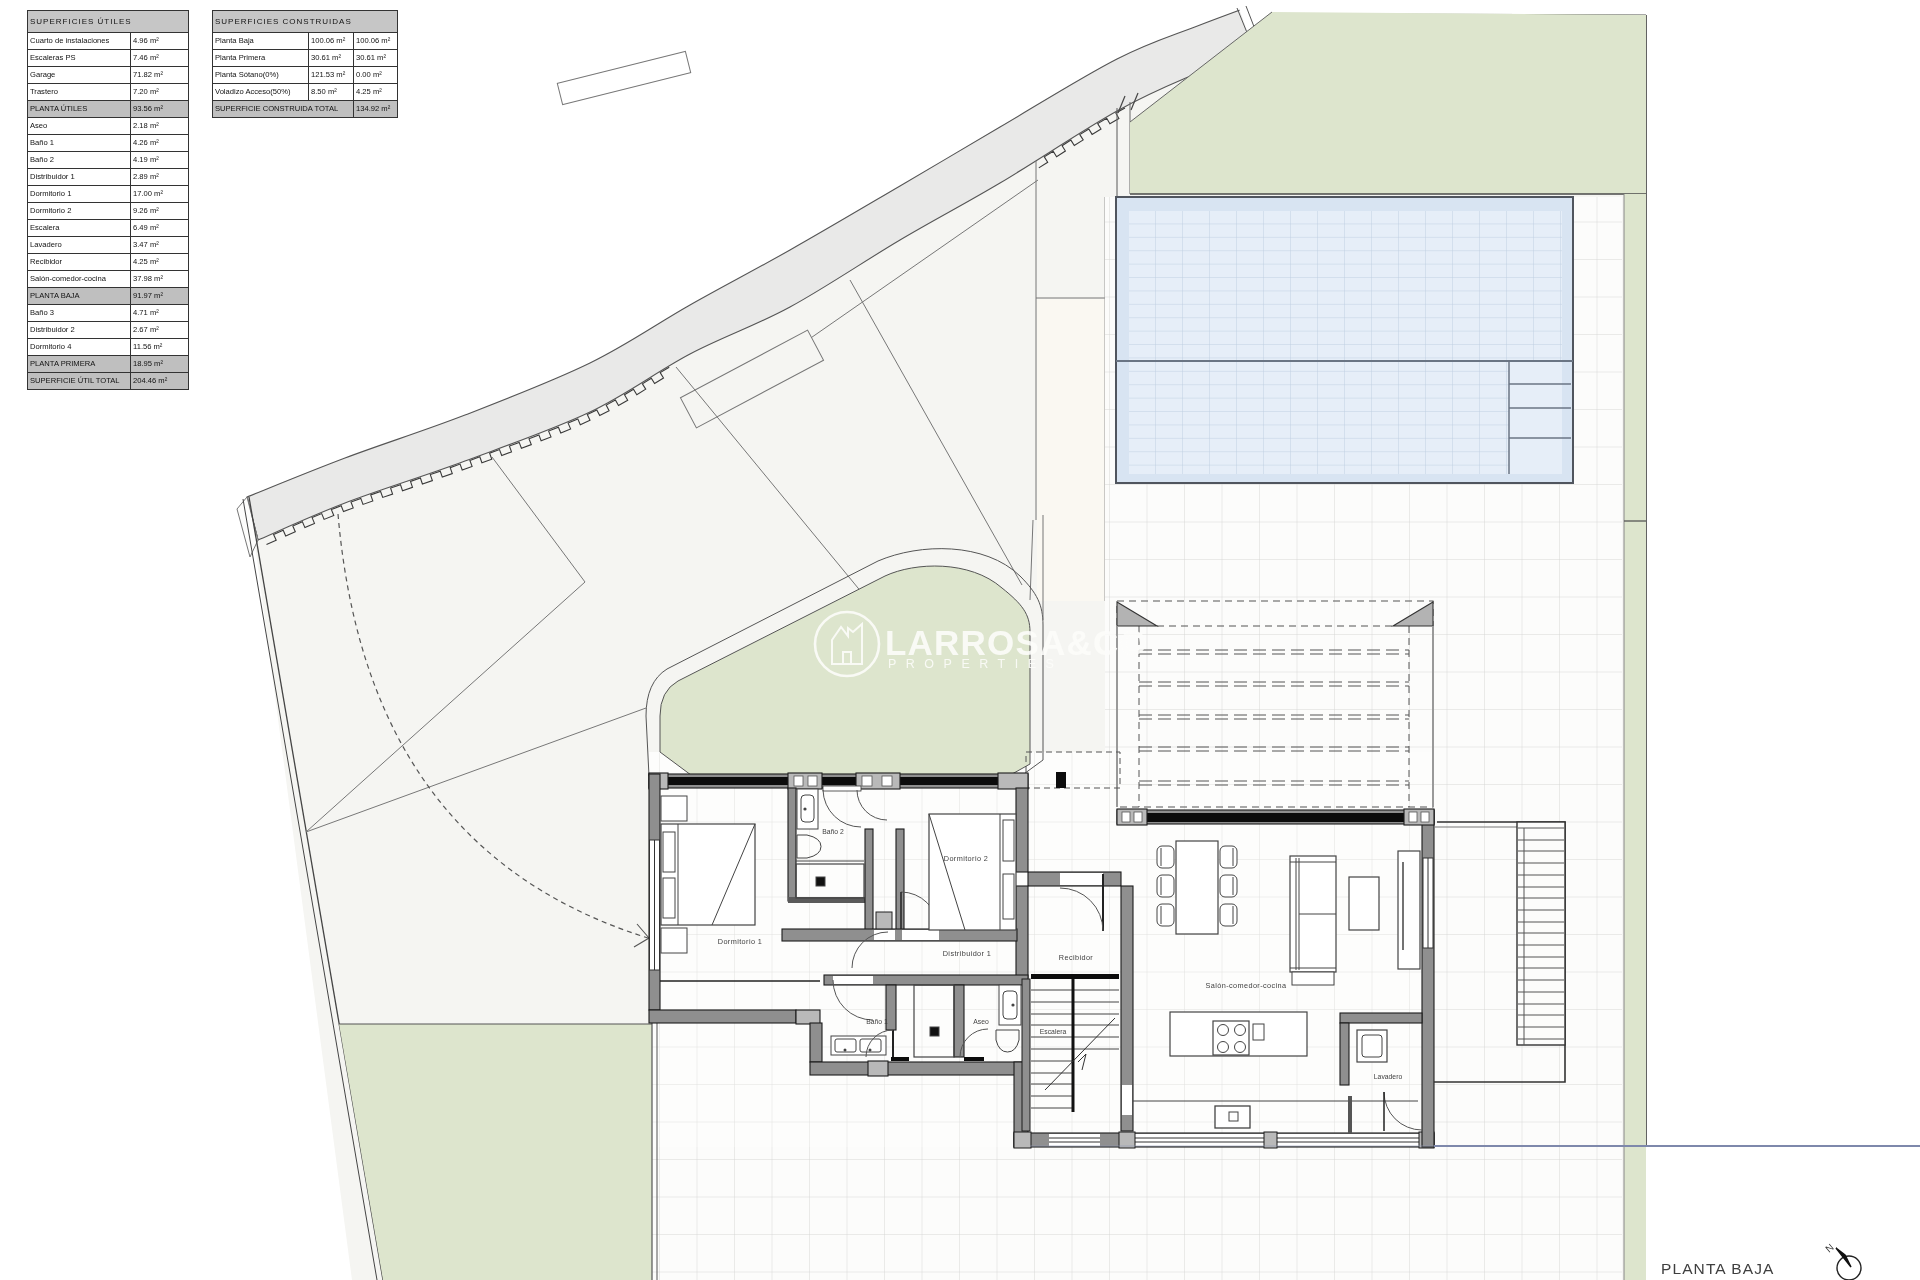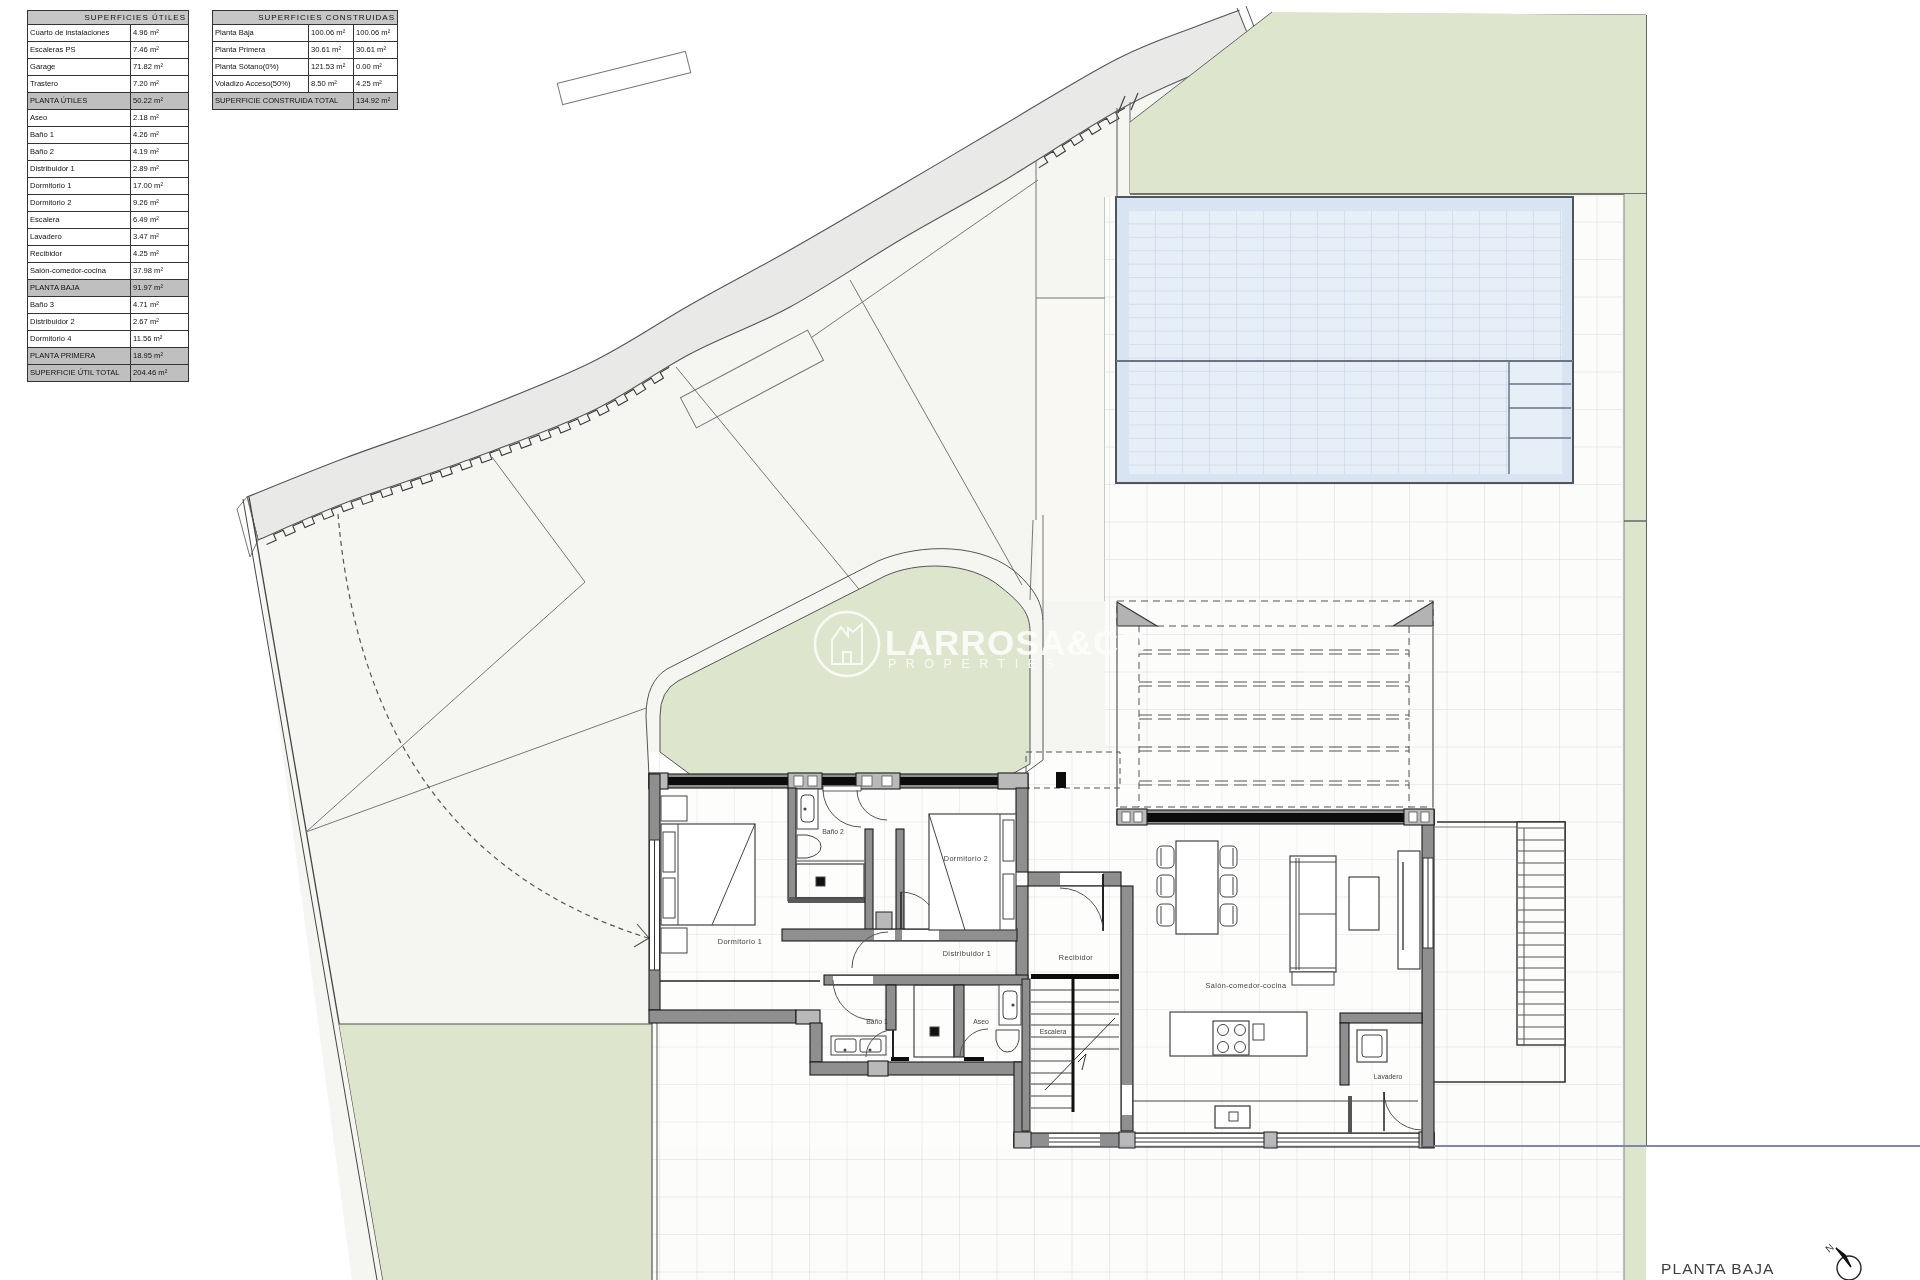--- a/index.html
+++ b/index.html
@@ -1,19 +1,19 @@
 <!DOCTYPE html>
 <html><head><meta charset="utf-8">
 <style>
 html,body{margin:0;padding:0;width:1920px;height:1280px;background:#ffffff;overflow:hidden}
 *{box-sizing:border-box}
 body{font-family:"Liberation Sans",sans-serif}
 .tbl{position:absolute;border-collapse:collapse;font-size:7.6px;color:#111;line-height:1}
 .tbl td{border:1px solid #333;padding:0 2px;height:17px;white-space:nowrap;background:#fff}
-.tbl .hd{background:#c6c6c6;text-align:right;font-size:8px;letter-spacing:1px;height:14px}
+.tbl .hd{background:#c6c6c6;text-align:left;font-size:8px;letter-spacing:1px;height:22px}
 .tbl .gr{background:#bfbfbf}
 </style></head>
 <body>
 <svg width="1920" height="1280" viewBox="0 0 1920 1280" style="position:absolute;left:0;top:0">
 <defs>
 <pattern id="tg" width="37.5" height="37.5" patternUnits="userSpaceOnUse" x="22.5" y="35">
   <path d="M37.5,0 L37.5,37.5 L0,37.5" fill="none" stroke="#d8d8d6" stroke-width="1"></path>
 </pattern>
 <pattern id="poolg" width="27" height="13.4" patternUnits="userSpaceOnUse" x="1129" y="211">
   <path d="M27,0 L27,13.4 L0,13.4" fill="none" stroke="#bfcfe2" stroke-width="1"></path>
@@ -440,21 +440,21 @@
       <tr>
         <td style="width:103px">Garage</td>
         <td style="width:58px">71.82 m²</td>
       </tr>
       <tr>
         <td style="width:103px">Trastero</td>
         <td style="width:58px">7.20 m²</td>
       </tr>
       <tr>
         <td class="gr" style="width:103px">PLANTA ÚTILES</td>
-        <td class="gr" style="width:58px">50.22 m²</td>
+        <td class="gr" style="width:58px">93.56 m²</td>
       </tr>
       <tr>
         <td style="width:103px">Aseo</td>
         <td style="width:58px">2.18 m²</td>
       </tr>
       <tr>
         <td style="width:103px">Baño 1</td>
         <td style="width:58px">4.26 m²</td>
       </tr>
       <tr>

